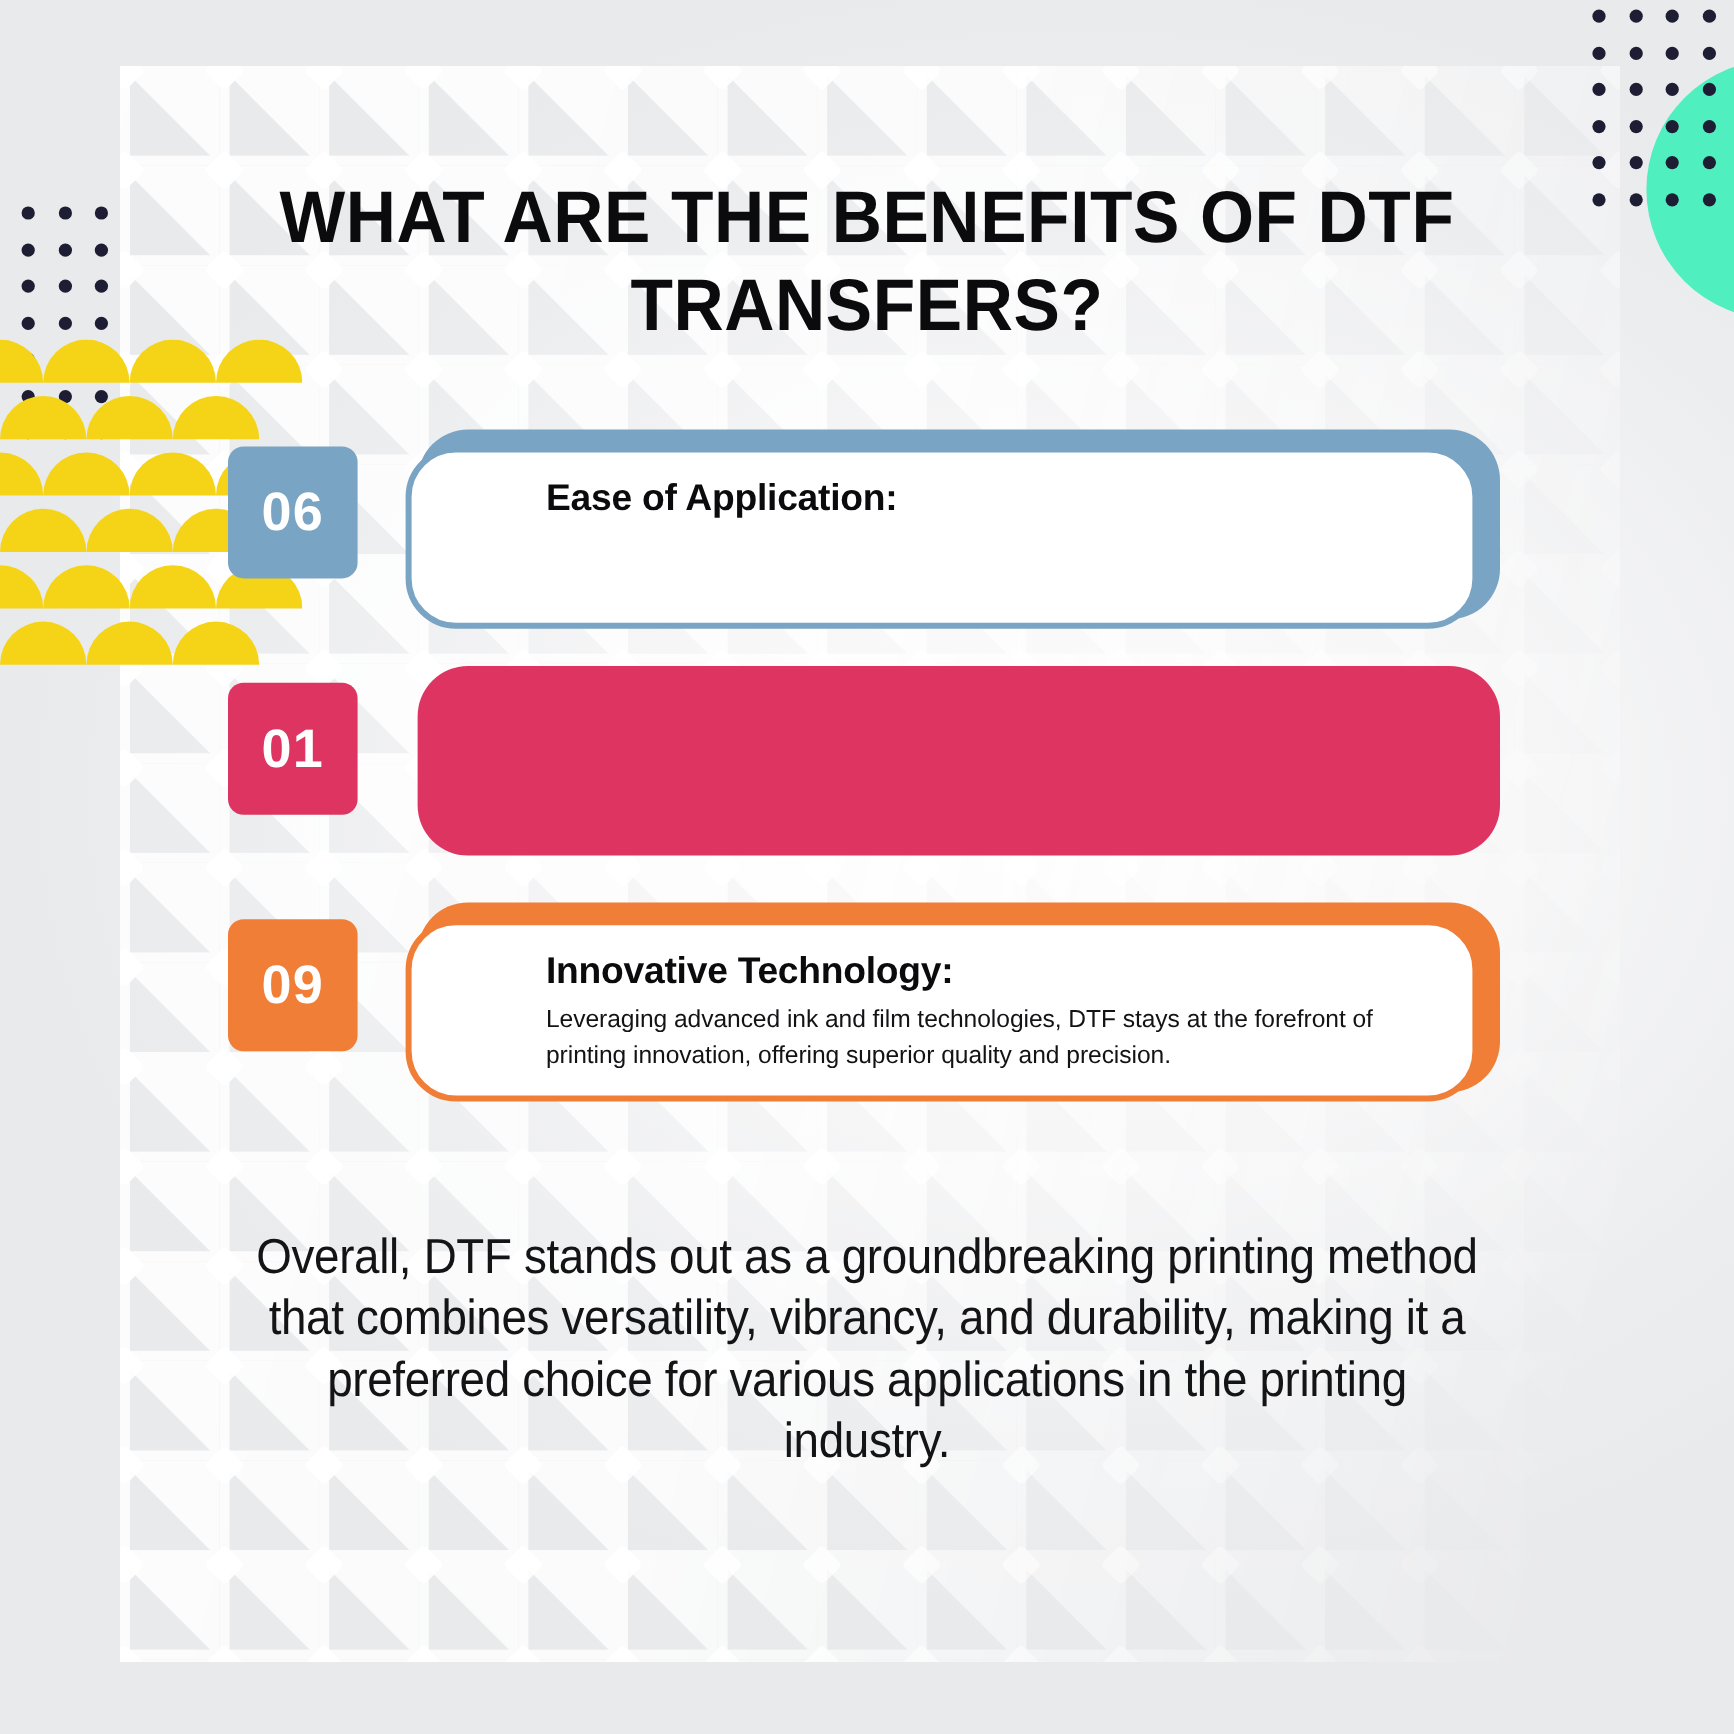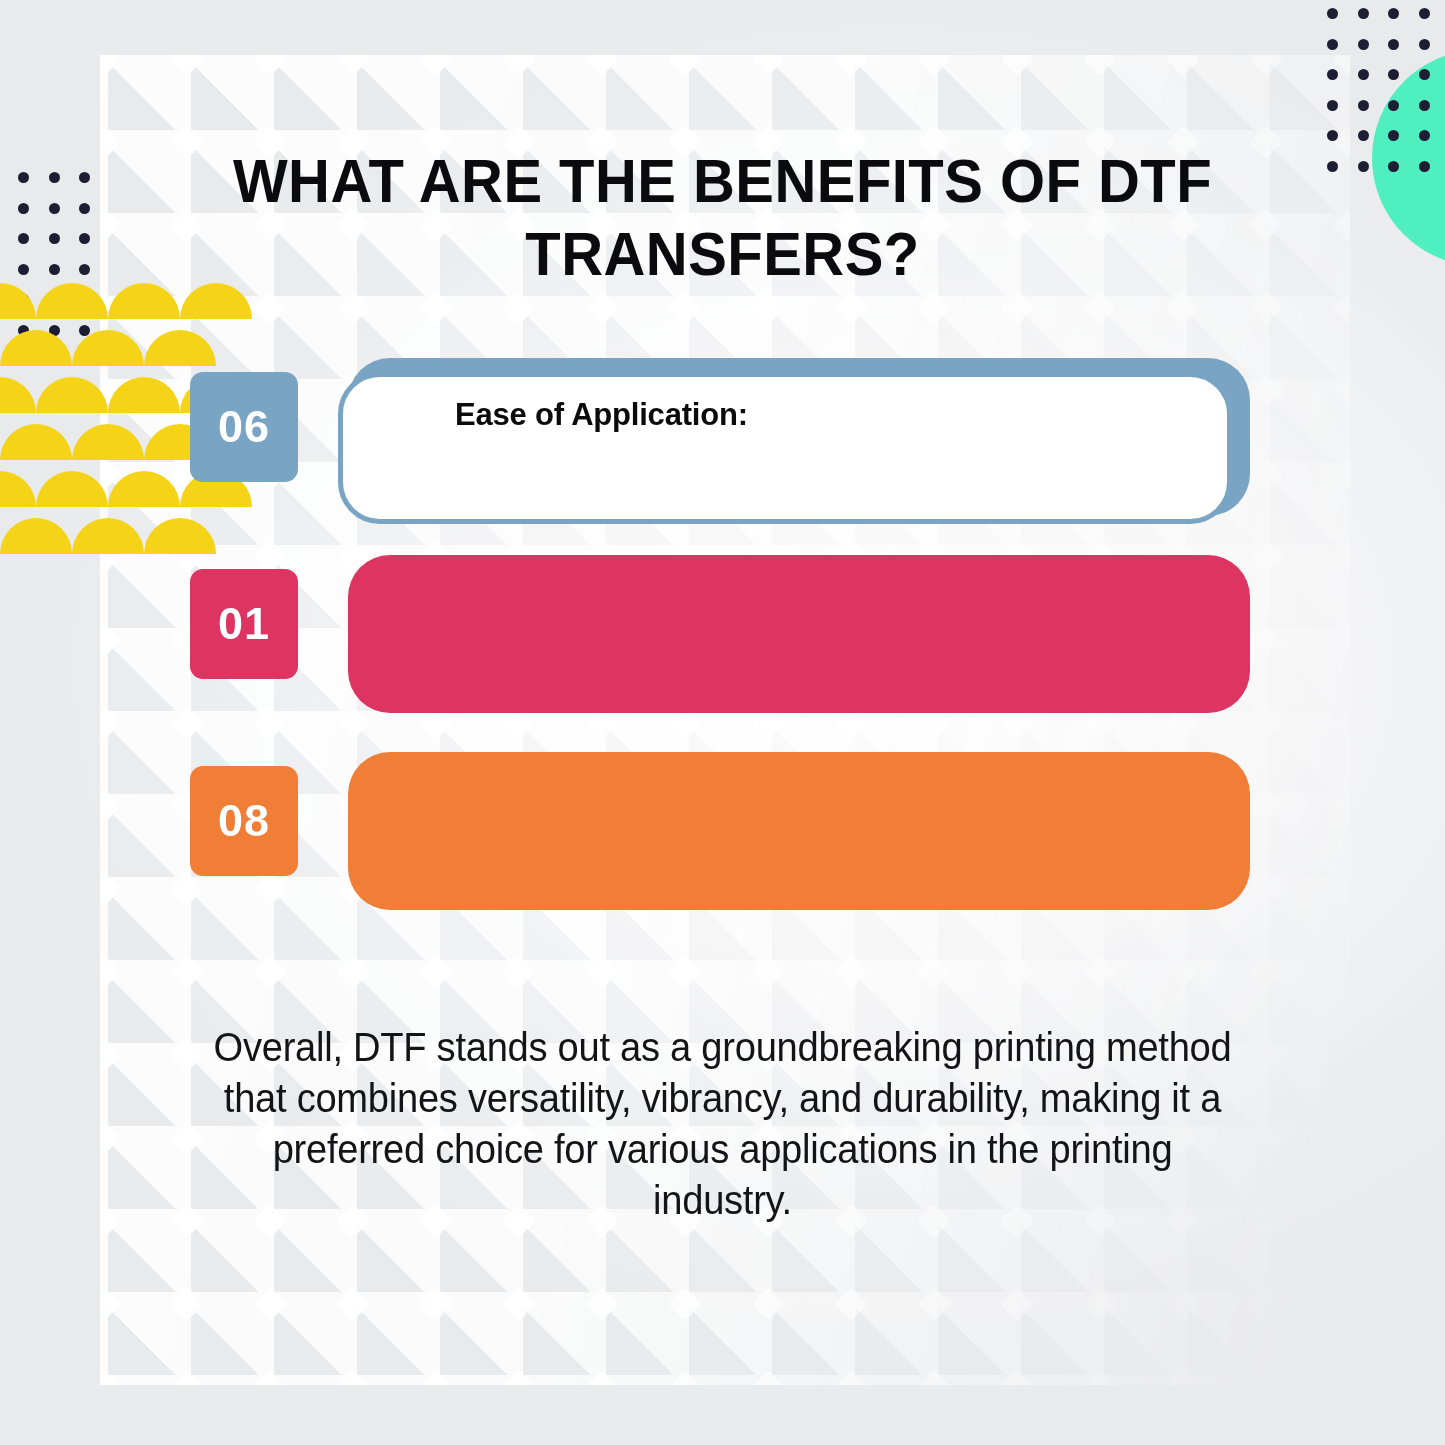--- a/index.html
+++ b/index.html
@@ -546,21 +546,25 @@
   </div>
 
   <div class="row" id="row-1">
     <div class="badge" style="background: rgb(222, 52, 98);">01</div>
     <div class="card-wrap">
       <div class="card-shadow" style="background: rgb(222, 52, 98);"></div>
     </div>
   </div>
 
   <div class="row" id="row-2">
-    <div class="badge" style="background: rgb(240, 126, 54);">08</div>
+    <div class="badge" style="background: rgb(240, 126, 54);">09</div>
     <div class="card-wrap">
       <div class="card-shadow" style="background: rgb(240, 126, 54);"></div>
+      <div class="card" style="border-color: rgb(240, 126, 54);">
+        <div class="card-title">Innovative Technology:</div>
+        <div class="card-body">Leveraging advanced ink and film technologies, DTF stays at the forefront of printing innovation, offering superior quality and precision.</div>
+      </div>
     </div>
   </div>
 
   <p id="summary">Overall, DTF stands out as a groundbreaking printing method that combines versatility, vibrancy, and durability, making it a preferred choice for various applications in the printing industry.</p>
 
 </div>
 
 </body></html>

